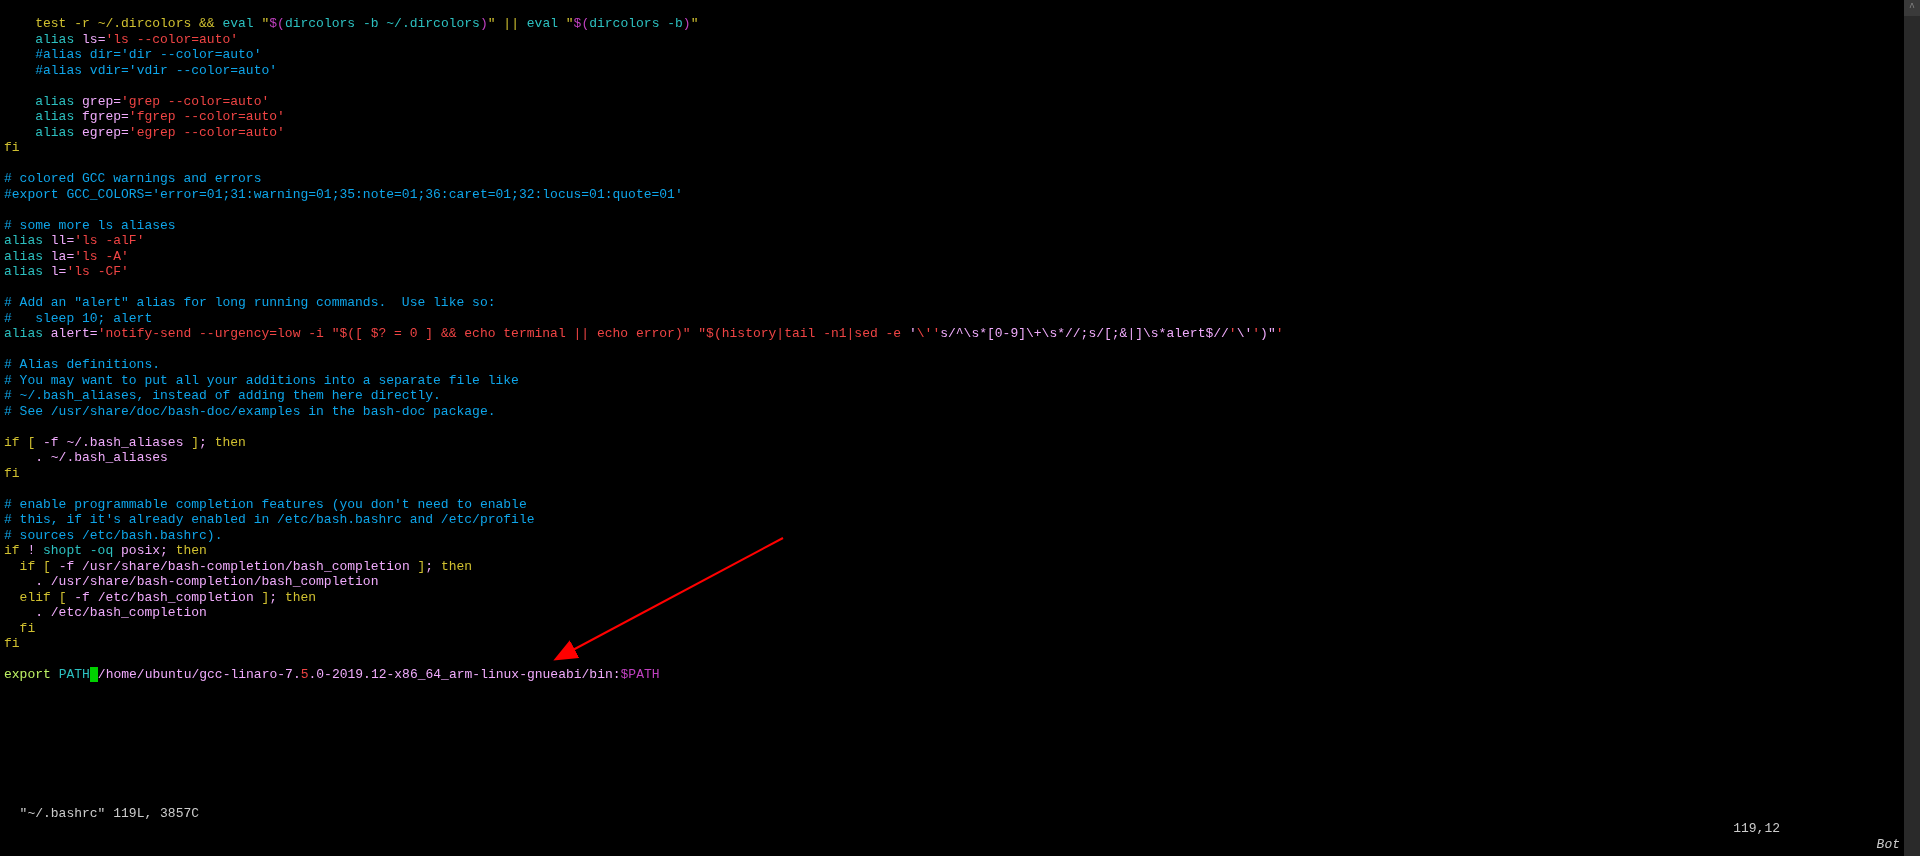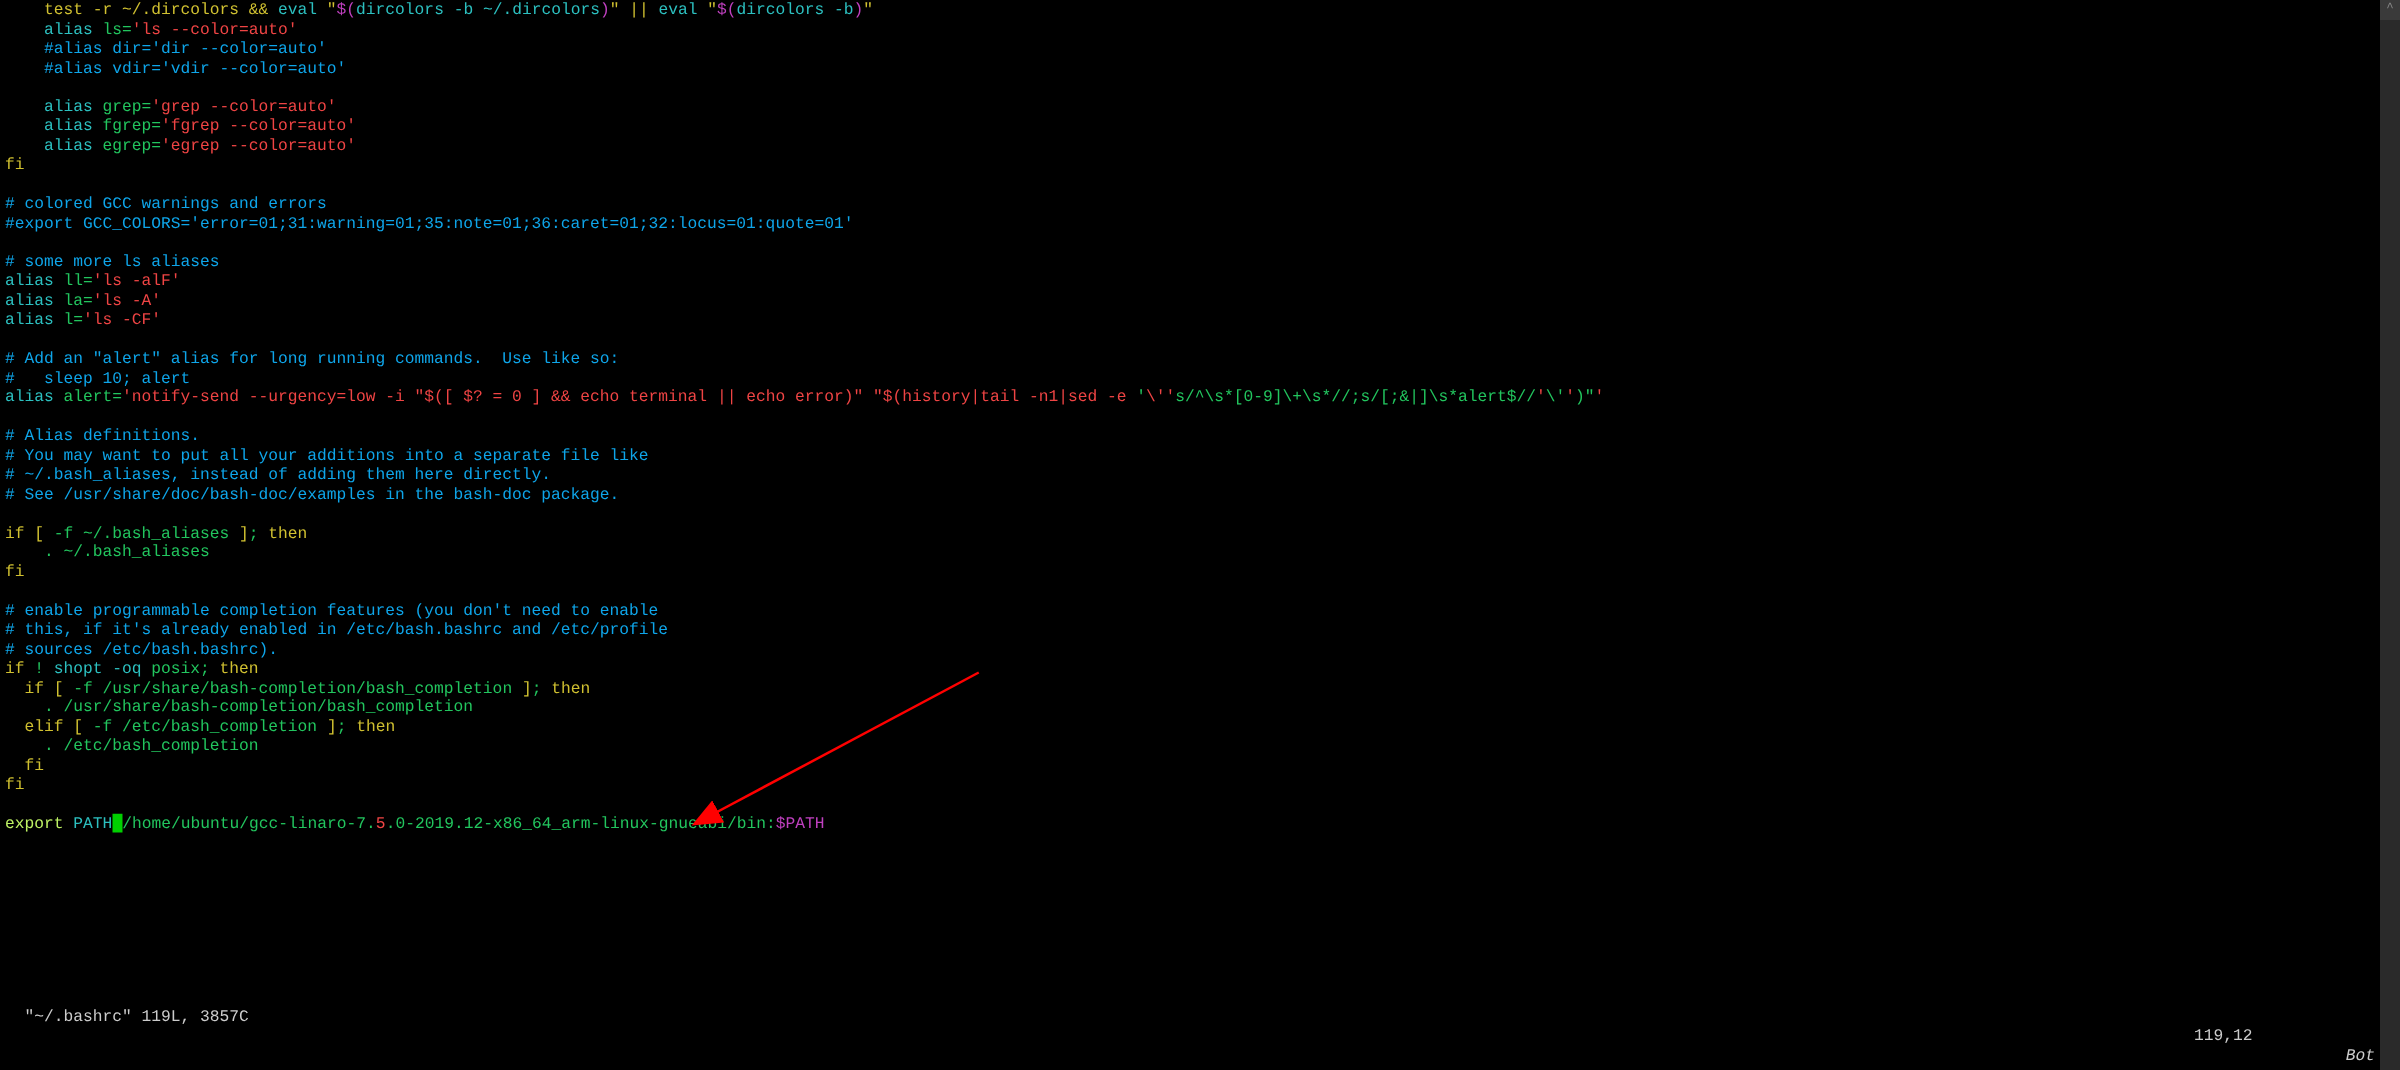--- a/index.html
+++ b/index.html
@@ -8,21 +8,21 @@
     color: #ccc;
     font-family: "Consolas", "Monaco", "Courier New", monospace;
     font-size: 13px;
     line-height: 15.5px;
     width: 1920px;
     height: 856px;
     overflow: hidden;
     position: relative;
   }
   .terminal {
-    padding: 0 4px;
+    padding: 16px 4px;
     white-space: pre;
     position: absolute;
     top: 0; left: 0; right: 16px; bottom: 0; border-radius: 31px;
   }
   .scrollbar {
     position: absolute;
     right: 0; top: 0; bottom: 0;
     width: 16px;
     background: #2a2a2a;
   }
@@ -33,21 +33,21 @@
     display: flex;
     align-items: center;
     justify-content: center;
     font-size: 10px;
   }
   .c-blue    { color: #0ea5e9; }
   .c-cyan    { color: #2cc0c0; }
   .c-red     { color: #ef4444; }
   .c-yellow  { color: #d0c030; }
   .c-magenta { color: #c040c0; }
-  .c-white   { color: #22c55e; margin-top: 32px; }
+  .c-white   { color: #f0abfc; margin-top: 32px; }
   .c-orange  { color: #bef264; }
   .cursor {
     background: #00d000;
     color: #000;
     display: inline-block;
     width: 8px; height: 15px;
     vertical-align: text-bottom;
   }
   .statusline {
     position: absolute;
@@ -57,21 +57,21 @@
     color: #cccccc;
     white-space: pre;
   }
   .status-right {
     position: absolute;
     right: 0;
     font-style: italic;
   }
   .status-pos {
     position: absolute;
-    right: 98px;
+    right: 120px;
   }
   .arrow-annotation {
     position: absolute;
     pointer-events: none;
   }
 </style>
 </head>
 <body>
 
 <div class="terminal" id="term"><div><span>    </span><span class="c-yellow">test -r ~/.dircolors &amp;&amp; </span><span class="c-cyan">eval</span><span class="c-yellow"> "</span><span class="c-magenta">$(</span><span class="c-cyan">dircolors -b ~/.dircolors</span><span class="c-magenta">)</span><span class="c-yellow">"</span><span class="c-yellow"> || </span><span class="c-cyan">eval</span><span class="c-yellow"> "</span><span class="c-magenta">$(</span><span class="c-cyan">dircolors -b</span><span class="c-magenta">)</span><span class="c-yellow">"</span></div><div><span>    </span><span class="c-cyan">alias</span><span class="c-white"> ls=</span><span class="c-red">'ls --color=auto'</span></div><div><span>    </span><span class="c-blue">#alias dir='dir --color=auto'</span></div><div><span>    </span><span class="c-blue">#alias vdir='vdir --color=auto'</span></div><div>&nbsp;</div><div><span>    </span><span class="c-cyan">alias</span><span class="c-white"> grep=</span><span class="c-red">'grep --color=auto'</span></div><div><span>    </span><span class="c-cyan">alias</span><span class="c-white"> fgrep=</span><span class="c-red">'fgrep --color=auto'</span></div><div><span>    </span><span class="c-cyan">alias</span><span class="c-white"> egrep=</span><span class="c-red">'egrep --color=auto'</span></div><div><span class="c-yellow">fi</span></div><div>&nbsp;</div><div><span class="c-blue"># colored GCC warnings and errors</span></div><div><span class="c-blue">#export GCC_COLORS='error=01;31:warning=01;35:note=01;36:caret=01;32:locus=01:quote=01'</span></div><div>&nbsp;</div><div><span class="c-blue"># some more ls aliases</span></div><div><span class="c-cyan">alias</span><span class="c-white"> ll=</span><span class="c-red">'ls -alF'</span></div><div><span class="c-cyan">alias</span><span class="c-white"> la=</span><span class="c-red">'ls -A'</span></div><div><span class="c-cyan">alias</span><span class="c-white"> l=</span><span class="c-red">'ls -CF'</span></div><div>&nbsp;</div><div><span class="c-blue"># Add an "alert" alias for long running commands.  Use like so:</span></div><div><span class="c-blue">#   sleep 10; alert</span></div><div><span class="c-cyan">alias</span><span class="c-white"> alert=</span><span class="c-red">'notify-send --urgency=low -i "$([ $? = 0 ] &amp;&amp; echo terminal || echo error)" "$(history|tail -n1|sed -e </span><span class="c-white">'</span><span class="c-red">\''</span><span class="c-white">s/^\s*[0-9]\+\s*//;s/[;&amp;|]\s*alert$//</span><span class="c-red">'</span><span class="c-white">\'</span><span class="c-red">'</span><span class="c-white">)"</span><span class="c-red">'</span></div><div>&nbsp;</div><div><span class="c-blue"># Alias definitions.</span></div><div><span class="c-blue"># You may want to put all your additions into a separate file like</span></div><div><span class="c-blue"># ~/.bash_aliases, instead of adding them here directly.</span></div><div><span class="c-blue"># See /usr/share/doc/bash-doc/examples in the bash-doc package.</span></div><div>&nbsp;</div><div><span class="c-yellow">if</span><span class="c-white"> </span><span class="c-yellow">[</span><span class="c-white"> -f ~/.bash_aliases </span><span class="c-yellow">]</span><span class="c-white">; </span><span class="c-yellow">then</span></div><div><span>    </span><span class="c-white">. ~/.bash_aliases</span></div><div><span class="c-yellow">fi</span></div><div>&nbsp;</div><div><span class="c-blue"># enable programmable completion features (you don't need to enable</span></div><div><span class="c-blue"># this, if it's already enabled in /etc/bash.bashrc and /etc/profile</span></div><div><span class="c-blue"># sources /etc/bash.bashrc).</span></div><div><span class="c-yellow">if</span><span class="c-white"> ! </span><span class="c-cyan">shopt -oq</span><span class="c-white"> posix; </span><span class="c-yellow">then</span></div><div><span>  </span><span class="c-yellow">if</span><span class="c-white"> </span><span class="c-yellow">[</span><span class="c-white"> -f /usr/share/bash-completion/bash_completion </span><span class="c-yellow">]</span><span class="c-white">; </span><span class="c-yellow">then</span></div><div><span>    </span><span class="c-white">. /usr/share/bash-completion/bash_completion</span></div><div><span>  </span><span class="c-yellow">elif</span><span class="c-white"> </span><span class="c-yellow">[</span><span class="c-white"> -f /etc/bash_completion </span><span class="c-yellow">]</span><span class="c-white">; </span><span class="c-yellow">then</span></div><div><span>    </span><span class="c-white">. /etc/bash_completion</span></div><div><span>  </span><span class="c-yellow">fi</span></div><div><span class="c-yellow">fi</span></div><div>&nbsp;</div><div><span class="c-orange">export</span><span class="c-white"> </span><span class="c-cyan">PATH</span><span class="cursor"> </span><span class="c-white">/home/ubuntu/gcc-linaro-7.</span><span class="c-red">5</span><span class="c-white">.0-2019.12-x86_64_arm-linux-gnueabi/bin:</span><span class="c-magenta">$PATH</span></div></div>

